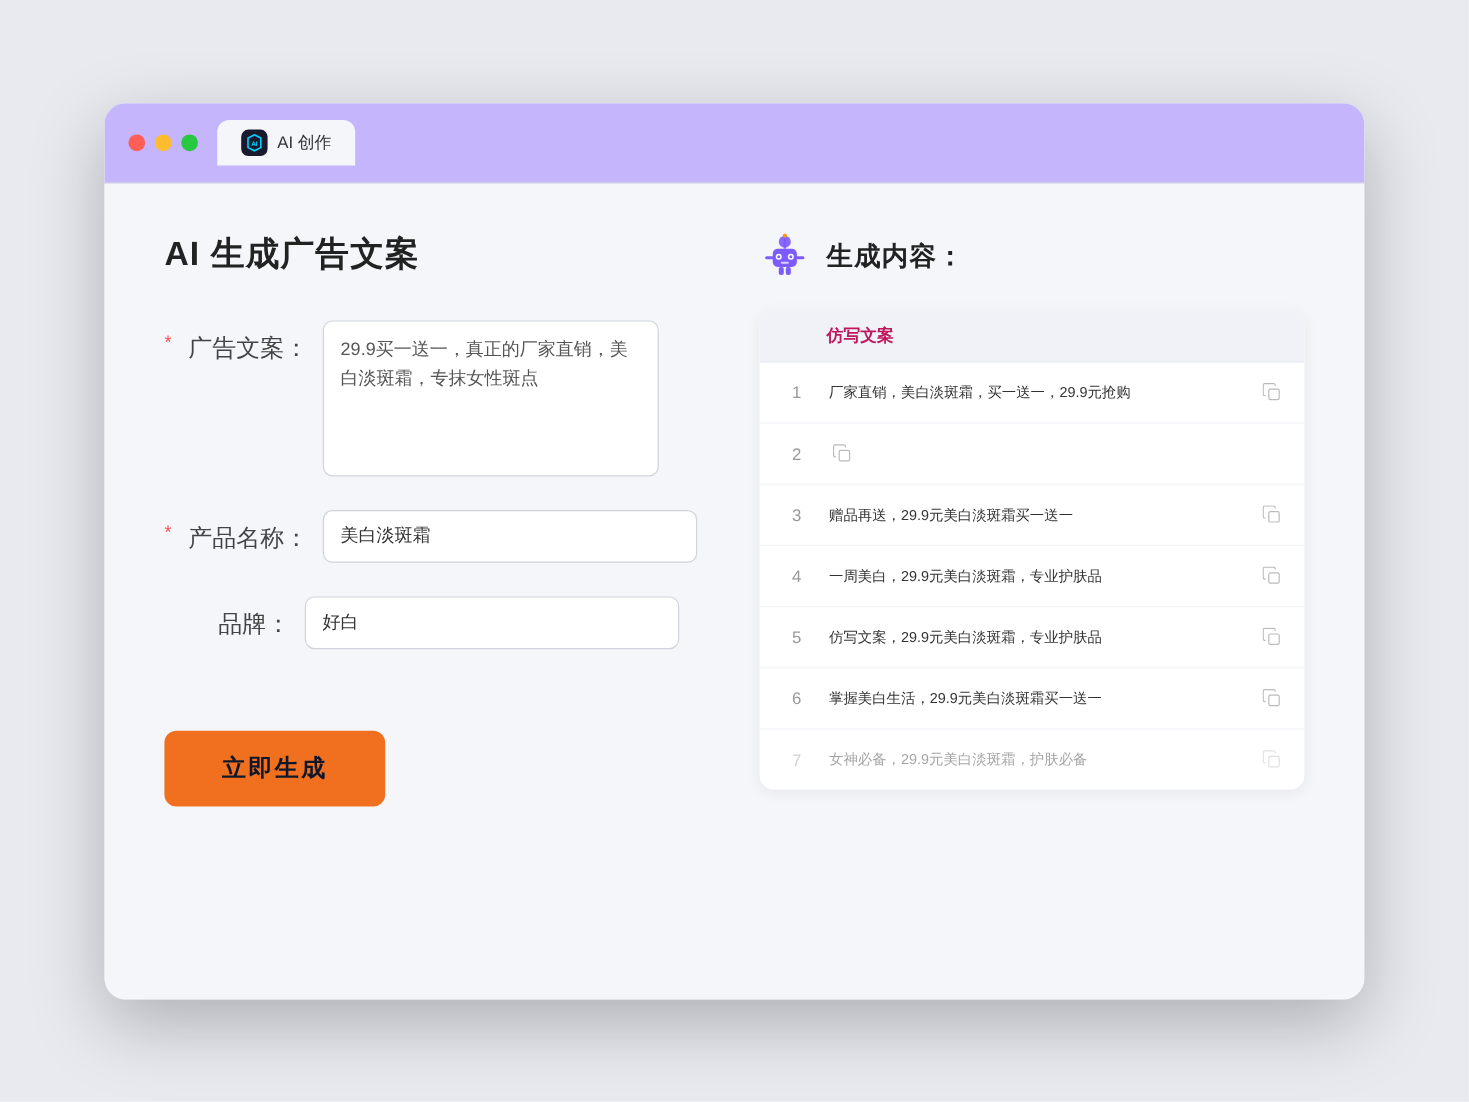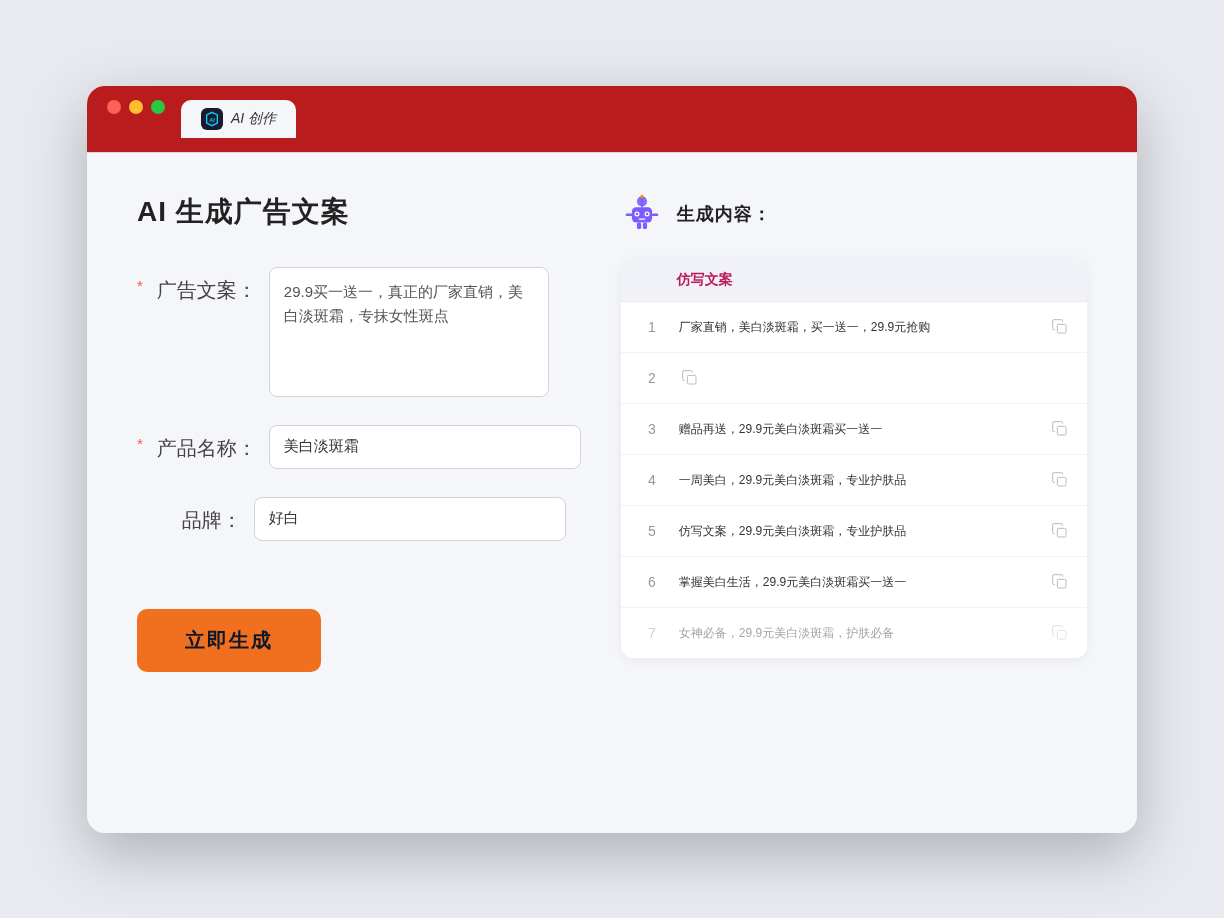--- a/index.html
+++ b/index.html
@@ -14,27 +14,26 @@
 
     .browser-window {
       width: 1050px;
       background: #f0f2f7;
       border-radius: 18px;
       box-shadow: 0 20px 60px rgba(0,0,0,0.25);
       overflow: hidden;
     }
 
     .browser-titlebar {
-      background: #b91c1c;
+      background: #c4b5fd;
       padding: 14px 20px;
       display: flex;
-      align-items: flex-start;
+      align-items: center;
       gap: 16px;
       border-bottom: 1px solid #d8dae0;
-      font-style: italic;
     }
 
     .traffic-lights {
       display: flex;
       gap: 8px;
     }
 
     .traffic-light {
       width: 14px;
       height: 14px;
@@ -64,21 +63,21 @@
       align-items: center;
       justify-content: center;
       font-size: 11px;
       color: #00d4ff;
       font-weight: bold;
     }
 
     .browser-content {
       padding: 40px 50px;
       display: flex;
-      gap: 40px;
+      gap: 52px;
       background: #f5f6fa;
       min-height: 680px;
     }
 
     
     .left-panel {
       flex: 0 0 400px;
     }
 
     .page-title {
@@ -162,21 +161,21 @@
     }
 
     .result-header {
       display: flex;
       align-items: center;
       gap: 14px;
       margin-bottom: 24px;
     }
 
     .result-title {
-      font-size: 18px;
+      font-size: 22px;
       font-weight: 600;
       color: #222;
       letter-spacing: 1px;
     }
 
     .result-table {
       background: #fff;
       border-radius: 12px;
       overflow: hidden;
       box-shadow: 0 2px 12px rgba(0,0,0,0.06);

